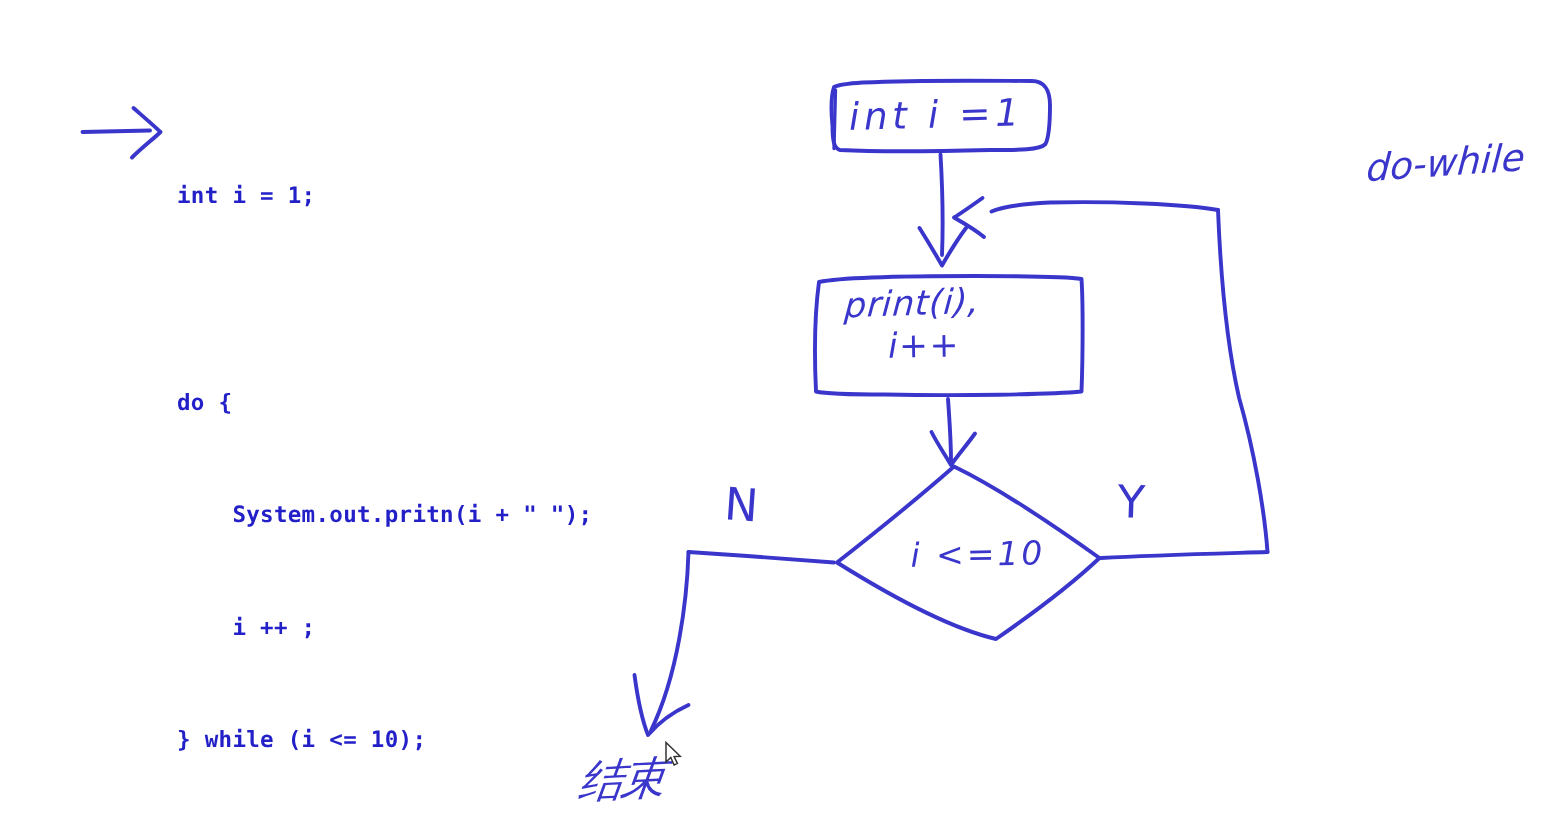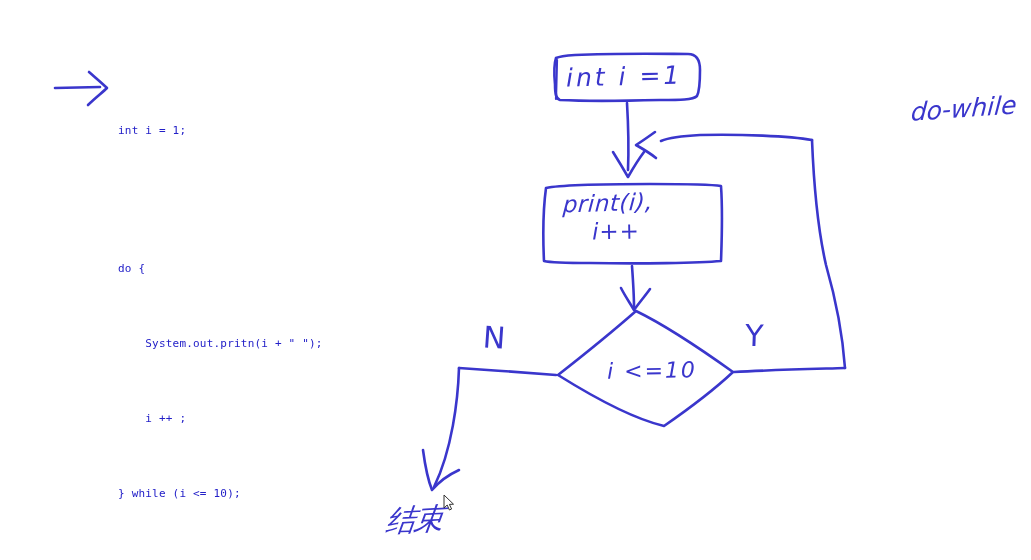--- a/index.html
+++ b/index.html
@@ -15,22 +15,22 @@
     background: #ffffff;
     overflow: hidden;
     font-family: "Liberation Sans", sans-serif;
   }
   
   #code-block {
     position: absolute;
     left: 118px;
     top: 68px;
     font-family: "DejaVu Sans Mono", "Liberation Mono", monospace;
-    font-size: 11px;
-    font-weight: normal;
+    font-size: 15px;
+    font-weight: bold;
     color: #2320c8;
     line-height: 25px;
     white-space: pre;
     letter-spacing: 0.2px;
   }
   #code-block .code-line {
     white-space: pre;
     display: block;
   }
   #code-block .code-gap {

